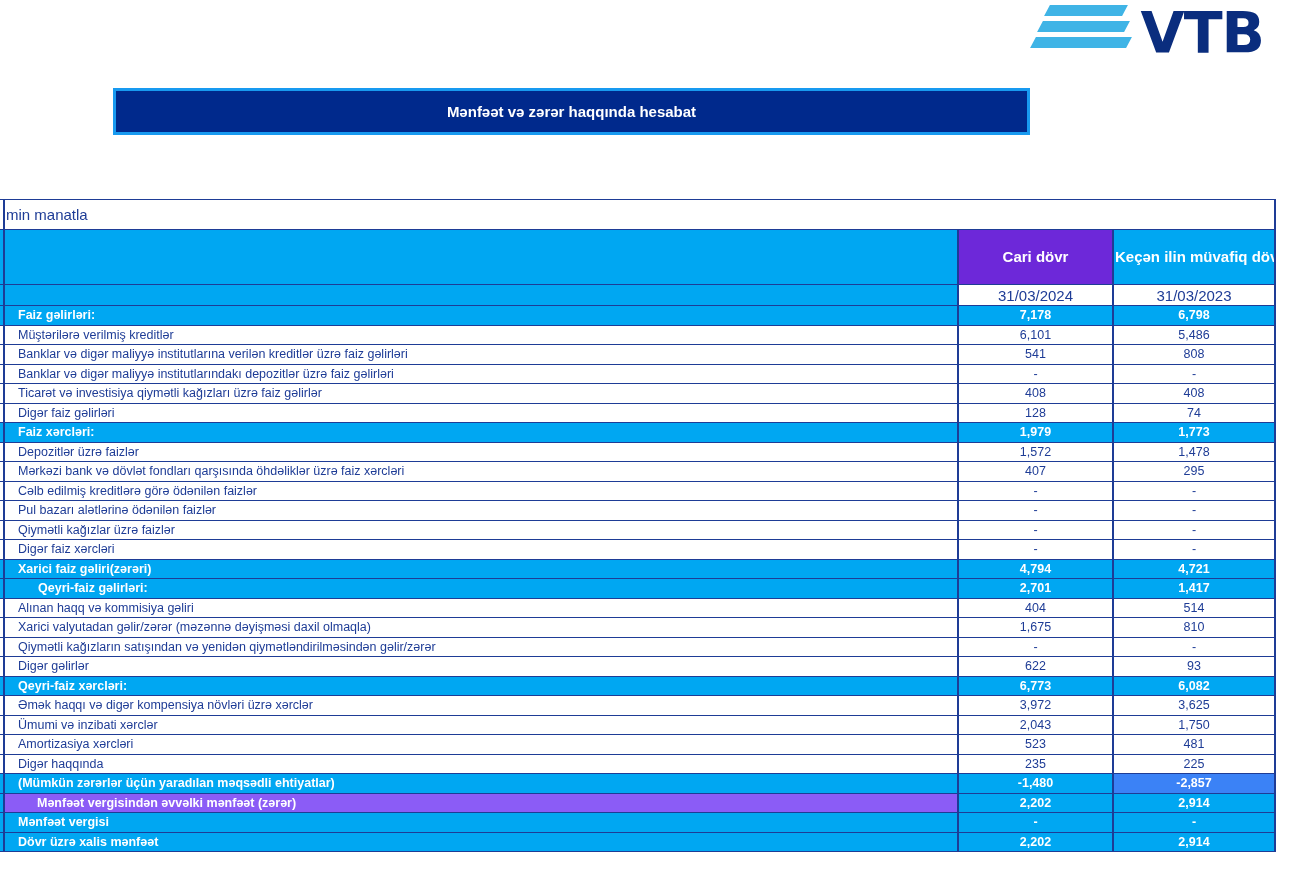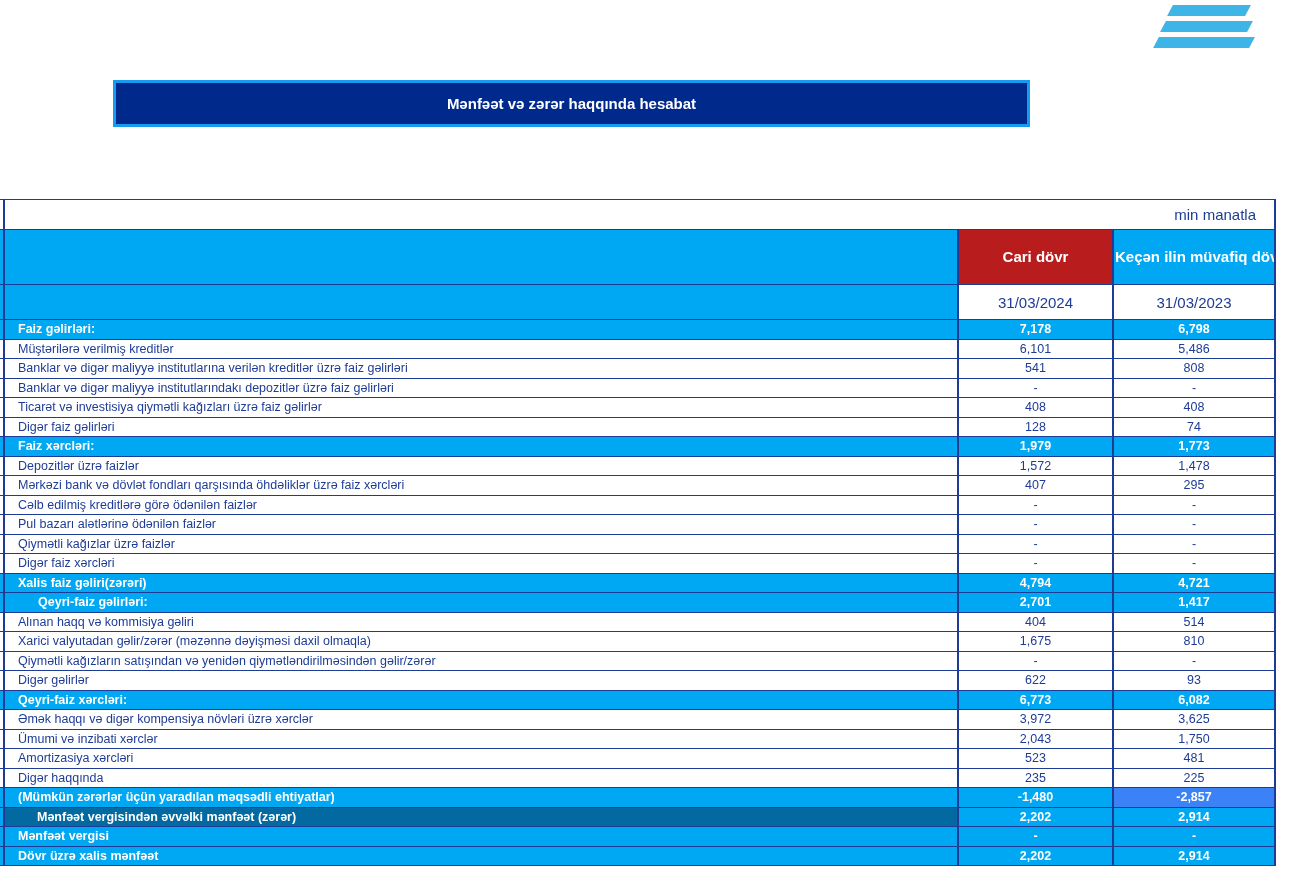--- a/index.html
+++ b/index.html
@@ -21,21 +21,21 @@
   .stripe.s1{width:78px;margin-left:14px;}
   .stripe.s2{width:87px;margin-left:7px;}
   .stripe.s3{width:96px;margin-left:0;}
   .logo-text{
     font-family:"DejaVu Sans", sans-serif;
     font-size:57px;font-weight:bold;line-height:1.1;letter-spacing:-1px;
   }
 
   
   .title-bar{
-    position:absolute;left:113px;top:80px;width:917px;height:47px;
+    position:absolute;left:113px;top:88px;width:917px;height:47px;
     box-sizing:border-box;
     display:flex;align-items:center;justify-content:center;
     color:#ffffff;font-size:15px;font-weight:bold;
   }
 
   
   table.report{
     position:absolute;left:-42px;top:199px;
     width:1316px;
     border-collapse:collapse;table-layout:fixed;
@@ -52,40 +52,41 @@
     border-top:1.5px solid #1E3C96;
     border-bottom:1.5px solid #1E3C96;
     box-sizing:border-box;
     vertical-align:middle;
     color:#1E3C96;
     background:#ffffff;
     overflow:hidden;white-space:nowrap;
   }
 
   tr.unit-row td{height:30px;font-size:15px;}
-  td.unit-cell{text-align:right;padding-right:18px;margin-left:12px;}
+  td.unit-cell{text-align:left;padding-right:18px;margin-left:12px;}
 
   tr.head-row td{height:55px;font-size:15px;font-weight:bold;color:#ffffff;text-align:center;line-height:1.25;}
-  tr.date-row td{height:35px;font-size:15px;text-align:center;}
+  tr.date-row td{height:21px;font-size:15px;text-align:center;}
 
   tr.data-row td{height:19.5px;}
   td.lbl{text-align:left;padding-left:13px;}
   td.val{text-align:center;}
 
   tr.hl td{color:#ffffff;font-weight:bold;}
 </style>
 </head>
 <body>
 
 <div class="logo">
   <div class="stripes">
     <div class="stripe s1" style="background: rgb(63, 180, 230);"></div>
     <div class="stripe s2" style="background: rgb(63, 180, 230);"></div>
     <div class="stripe s3" style="background: rgb(63, 180, 230);"></div>
   </div>
+  <div class="logo-text" style="color: rgb(10, 45, 126);">VTB</div>
 </div>
 
 <div class="title-bar" style="background: rgb(0, 41, 140); border: 3px solid rgb(24, 154, 240);">
   <span>Mənfəət və zərər haqqında hesabat</span>
 </div>
 
 <table class="report">
   <colgroup>
     <col class="c-num">
       <col class="c-label">
@@ -93,21 +94,21 @@
       <col class="c-prev">
   </colgroup>
   <tbody>
     <tr class="unit-row">
       <td></td>
       <td class="unit-cell" colspan="3">min manatla</td>
     </tr>
     <tr class="head-row">
       <td class="blue-cell" style="background: rgb(0, 167, 242);"></td>
       <td class="blue-cell" style="background: rgb(0, 167, 242);"></td>
-      <td class="blue-cell" style="background: #b91c1c; margin-left: 20px;">Cari dövr</td>
+      <td class="blue-cell" style="background: #6d28d9; margin-left: 20px;">Cari dövr</td>
       <td class="blue-cell" style="background: rgb(0, 167, 242);">Keçən ilin müvafiq dövrü</td>
     </tr>
     <tr class="date-row">
       <td class="blue-cell" style="background: rgb(0, 167, 242);"></td>
       <td class="blue-cell" style="background: rgb(0, 167, 242);"></td>
       <td>31/03/2024</td>
       <td>31/03/2023</td>
     </tr>
 
   <tr class="data-row hl">
@@ -183,21 +184,21 @@
         <td class="val">-</td>
       </tr>
       <tr class="data-row">
         <td></td>
         <td class="lbl">Digər faiz xərcləri</td>
         <td class="val">-</td>
         <td class="val">-</td>
       </tr>
       <tr class="data-row hl">
         <td style="background: rgb(0, 167, 242);"></td>
-        <td class="lbl" style="background: rgb(0, 167, 242);">Xalis faiz gəliri(zərəri)</td>
+        <td class="lbl" style="background: rgb(0, 167, 242);">Xarici faiz gəliri(zərəri)</td>
         <td class="val" style="background: rgb(0, 167, 242);">4,794</td>
         <td class="val" style="background: rgb(0, 167, 242);">4,721</td>
       </tr>
       <tr class="data-row hl">
         <td style="background: rgb(0, 167, 242);"></td>
         <td class="lbl" style="background: rgb(0, 167, 242); padding-left: 33px;">Qeyri-faiz gəlirləri:</td>
         <td class="val" style="background: rgb(0, 167, 242);">2,701</td>
         <td class="val" style="background: rgb(0, 167, 242);">1,417</td>
       </tr>
       <tr class="data-row">
@@ -255,21 +256,21 @@
         <td class="val">225</td>
       </tr>
       <tr class="data-row hl">
         <td style="background: rgb(0, 167, 242);"></td>
         <td class="lbl" style="background: rgb(0, 167, 242);">(Mümkün zərərlər üçün yaradılan məqsədli ehtiyatlar)</td>
         <td class="val" style="background: rgb(0, 167, 242);">-1,480</td>
         <td class="val" style="background: #3b82f6;">-2,857</td>
       </tr>
       <tr class="data-row hl">
         <td style="background: rgb(0, 167, 242);"></td>
-        <td class="lbl" style="background: #0369a1; padding-left: 32px;">Mənfəət vergisindən əvvəlki mənfəət (zərər)</td>
+        <td class="lbl" style="background: #8b5cf6; padding-left: 32px;">Mənfəət vergisindən əvvəlki mənfəət (zərər)</td>
         <td class="val" style="background: rgb(0, 167, 242);">2,202</td>
         <td class="val" style="background: rgb(0, 167, 242);">2,914</td>
       </tr>
       <tr class="data-row hl">
         <td style="background: rgb(0, 167, 242);"></td>
         <td class="lbl" style="background: rgb(0, 167, 242);">Mənfəət vergisi</td>
         <td class="val" style="background: rgb(0, 167, 242);">-</td>
         <td class="val" style="background: rgb(0, 167, 242);">-</td>
       </tr>
       <tr class="data-row hl">

